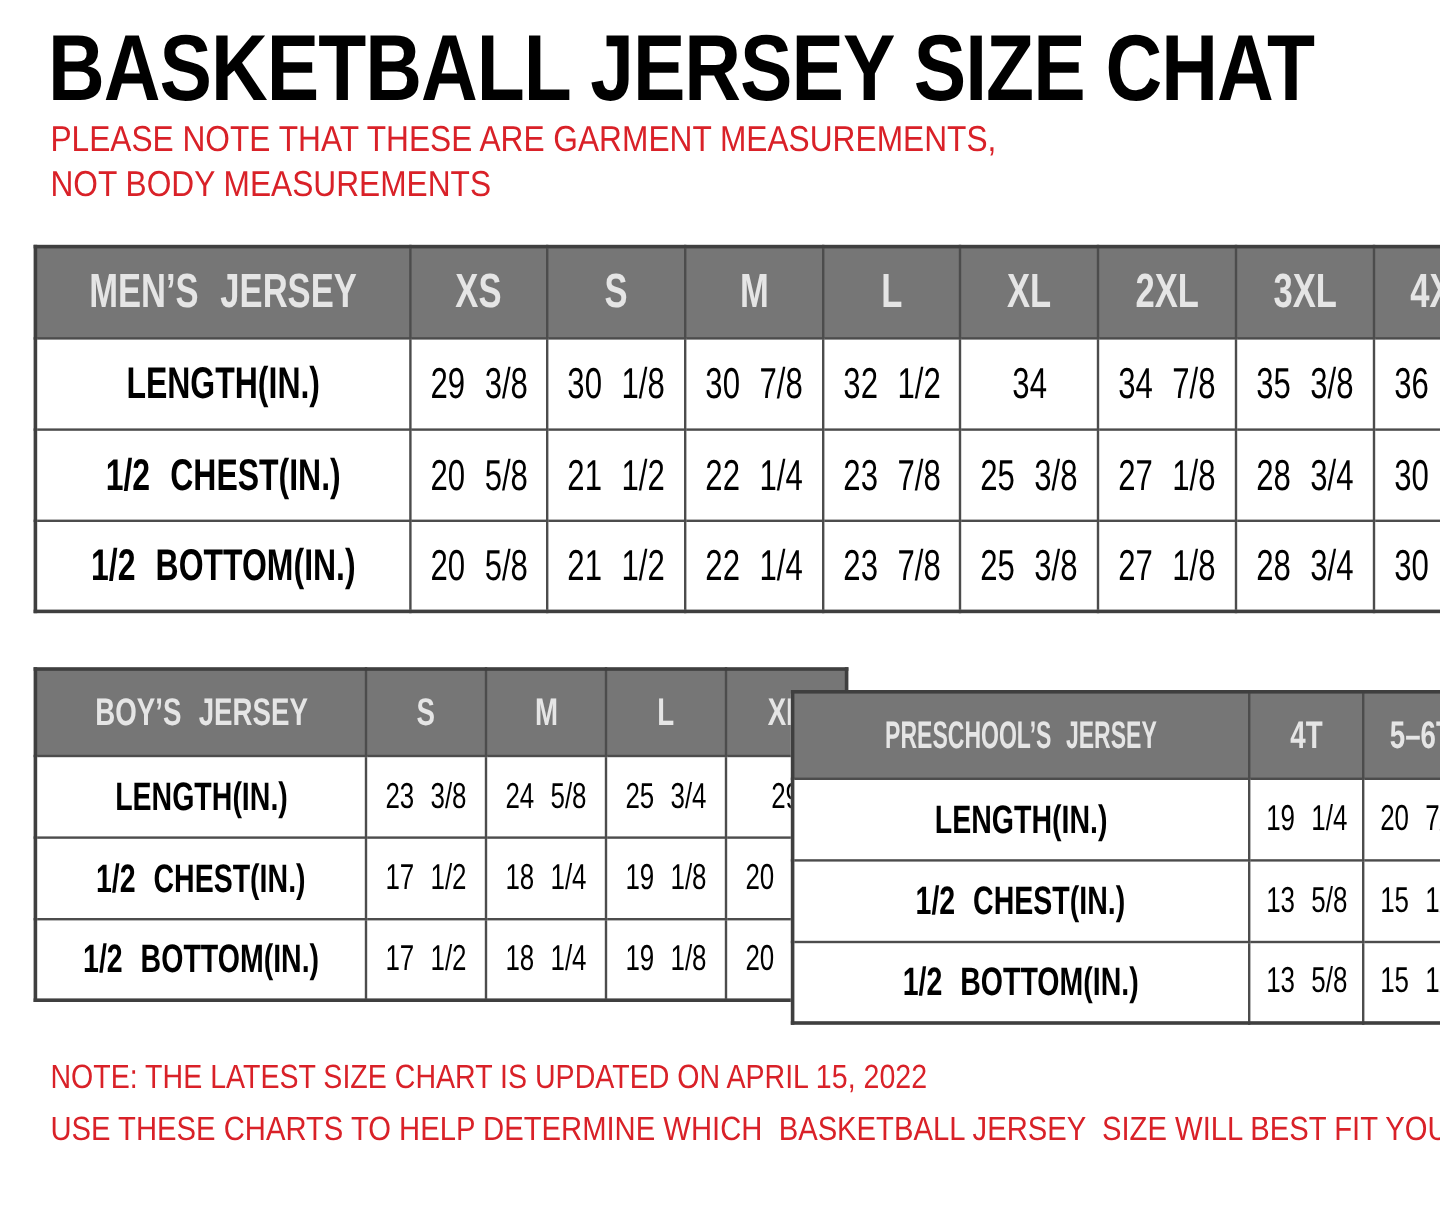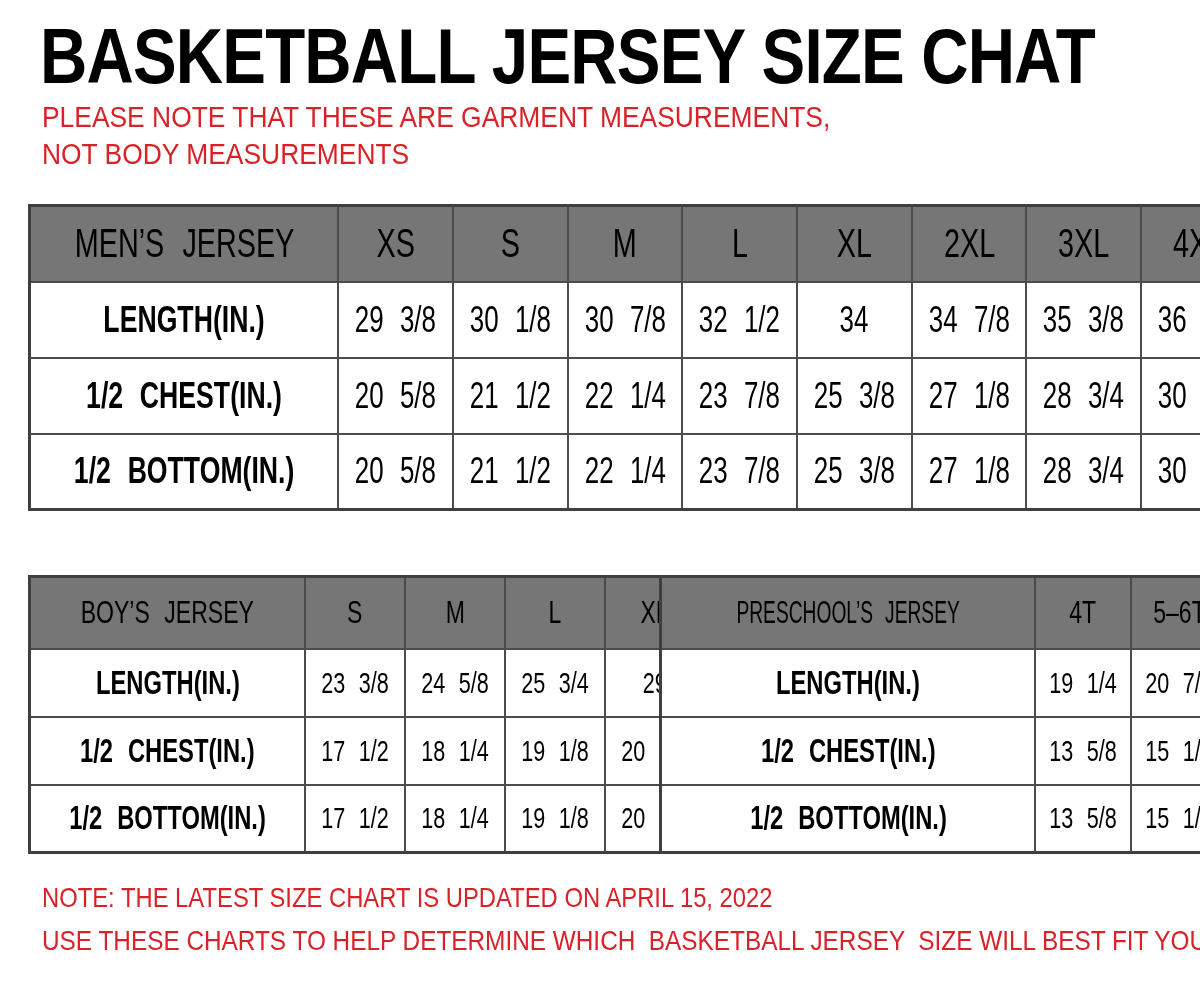--- a/index.html
+++ b/index.html
@@ -16,39 +16,39 @@
   .intro{
     position:absolute;left:42px;top:99px;width:960px;
     font-size:30px;line-height:1.23;color:#d92128;
     transform:scaleX(0.88);transform-origin:0 0;
   }
   table{
     border-collapse:collapse;position:absolute;table-layout:fixed;background:#fff;
     border:3px solid #3f3f3f;
   }
   th,td{border:2px solid #4c4c4c;text-align:center;vertical-align:middle;padding:0;}
-  thead th{background:#767676;color:#000000;font-weight:400;}
+  thead th{background:#767676;color:#e5e5e5;font-weight:700;}
   .cnd{display:inline-block;transform:scaleX(0.72);white-space:nowrap;word-spacing:0.35em;}
 
   .men{left:28px;top:204px;}
   .men col.c-label{width:238px;}
   .men col.c-size{width:113px;}
   .men thead tr{height:76px;}
   .men tbody tr{height:76px;}
   .men thead .cnd{font-size:40px;}
   .men .lbl .cnd{font-size:37px;font-weight:700;}
   .men td .cnd{font-size:36px;}
 
   .small thead tr{height:72px;}
   .small tbody tr{height:68px;}
   .small thead .cnd{font-size:32px;}
   .small .lbl .cnd{font-size:33px;font-weight:700;}
   .small td .cnd{font-size:30px;}
 
-  .boys{left:28px;top:575px;}
+  .boys{left:28px;top:556px;}
   .boys col.c-label{width:208px;}
   .boys col.c-size{width:100px;}
 
   .pre{left:659px;top:575px;}
   .pre col.c-label{width:211px;}
   .pre col.c-size{width:100px;}
   .pre .xcnd{transform:scaleX(0.60);font-size:30px;}
 
   .fnote{
     position:absolute;left:42px;color:#d92128;font-size:28px;

